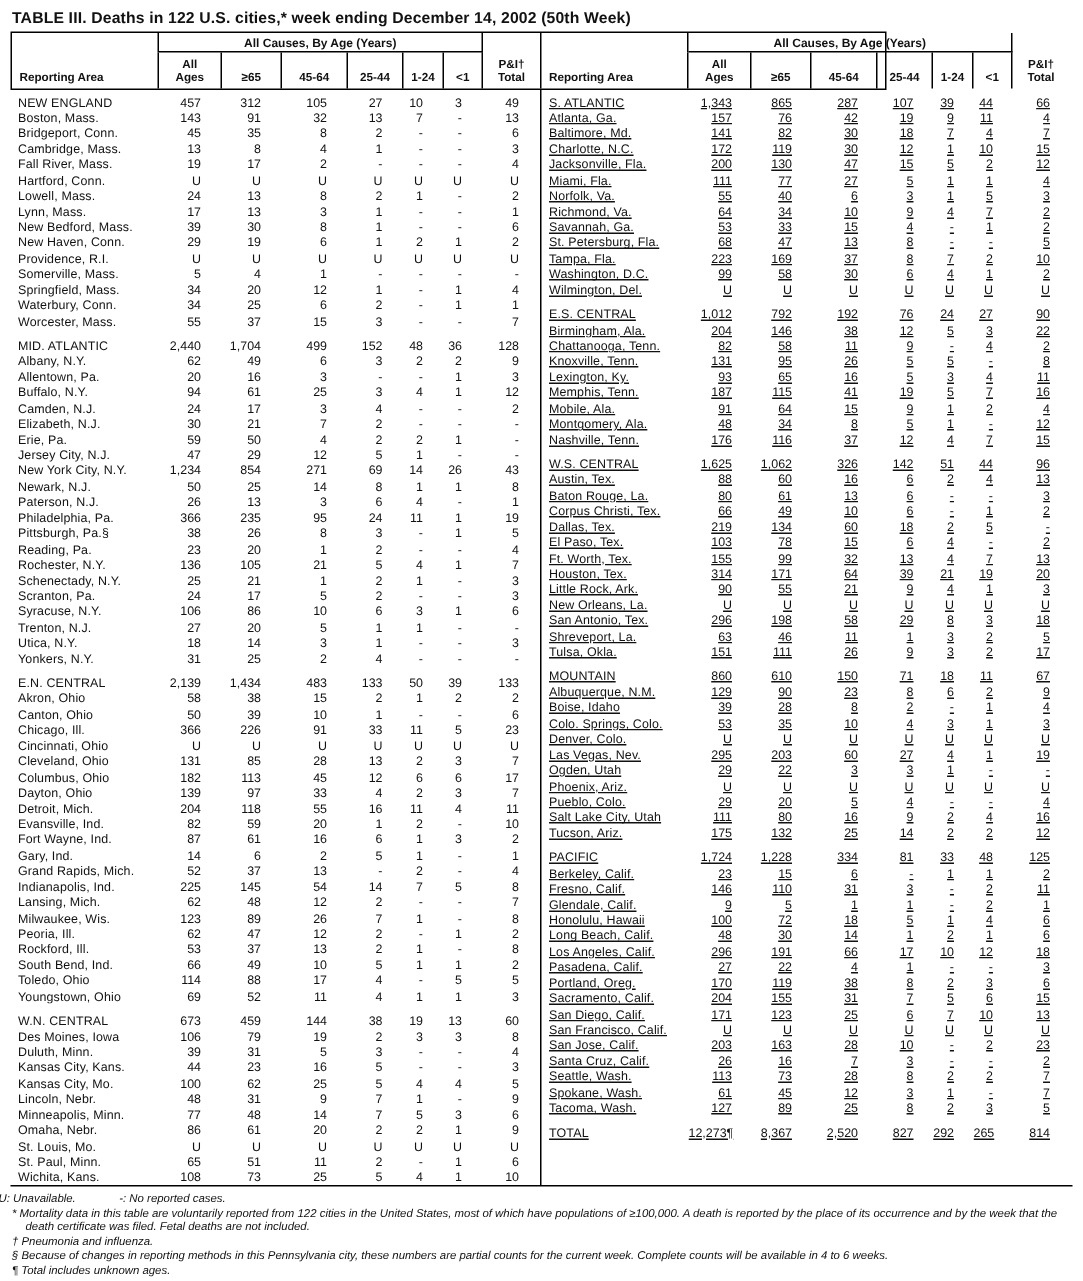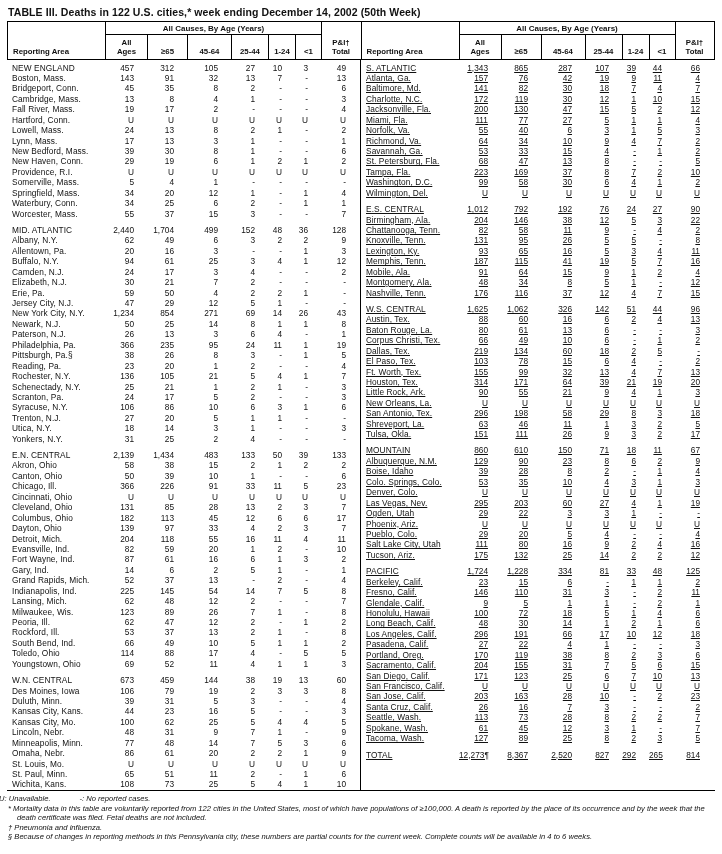--- a/index.html
+++ b/index.html
@@ -15,21 +15,21 @@
     font-size: 10.5px; font-weight: bold; letter-spacing: 0.1px;
     padding: 2px 0 3px 1px; white-space: nowrap;
   }
   
   .header {
     display: flex;
     border-top: 1px solid #000;
     border-left: 1px solid #000;
     border-right: 1px solid #000;
     border-bottom: 1.5px solid #000;
-    width: 708px;
+    width: 584px;
   }
   .half-header {
     width: 354px;
     display: grid;
     grid-template-columns: 98px 42px 40px 44px 37px 27px 26px 38px;
     grid-template-rows: 13px 24px;
   }
   .half-header.left { border-right: 1px solid #000; width: 354px; }
   .half-header.right { width: 353px; }
   .hc { font-size: 7.8px; font-weight: bold; text-align: center; overflow: hidden; }
@@ -1460,15 +1460,16 @@
       </div>
   </div>
 
   <div class="footnotes">
     <div class="fn fn-first">
       <span>U: Unavailable.</span><span class="gap"></span><span>-: No reported cases.</span>
     </div>
     <div class="fn">* Mortality data in this table are voluntarily reported from 122 cities in the United States, most of which have populations of ≥100,000. A death is reported by the place of its occurrence and by the week that the death certificate was filed. Fetal deaths are not included.</div>
     <div class="fn">† Pneumonia and influenza.</div>
     <div class="fn">§ Because of changes in reporting methods in this Pennsylvania city, these numbers are partial counts for the current week. Complete counts will be available in 4 to 6 weeks.</div>
+    <div class="fn">¶ Total includes unknown ages.</div>
   </div>
 
 </div>
 
 </body></html>

